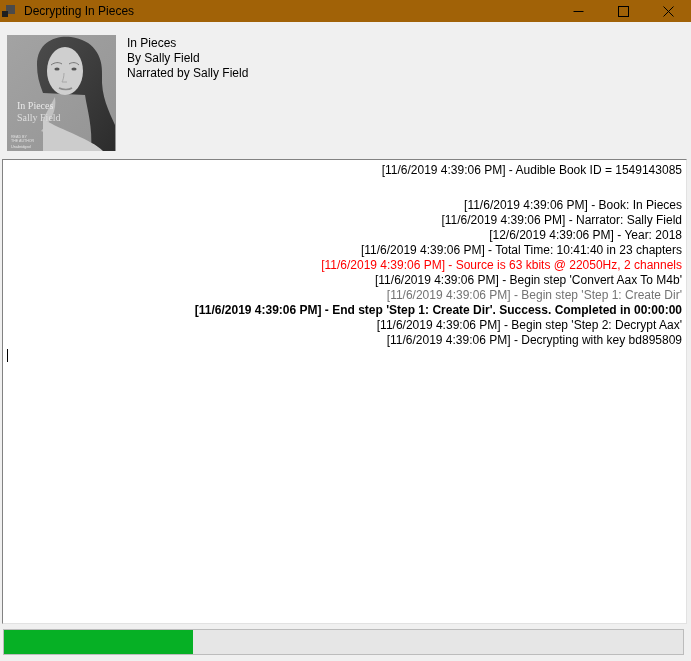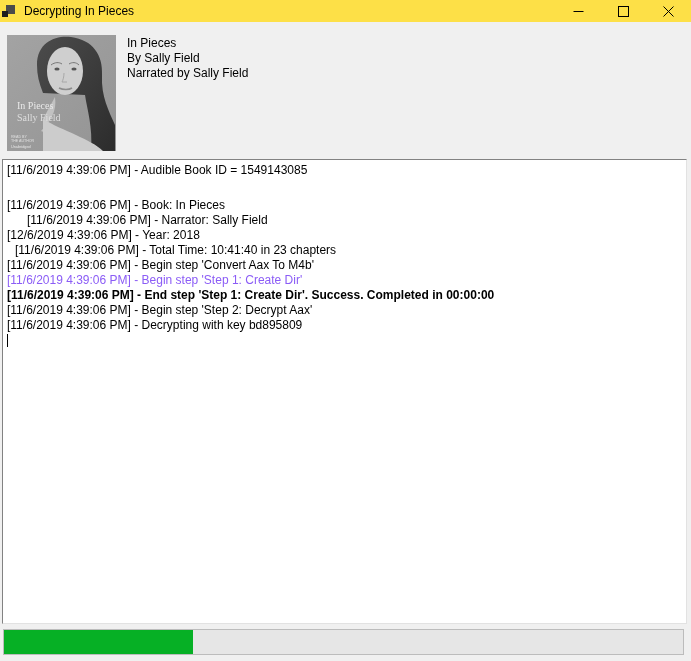--- a/index.html
+++ b/index.html
@@ -12,21 +12,21 @@
     height: 661px;
     background: #f0f0f0;
     overflow: hidden;
   }
 
   
   .titlebar {
     position: absolute;
     top: 0; left: 0; right: 0;
     height: 22px;
-    background: #fde047;
+    background: #a16207;
     display: flex;
     align-items: center;
   }
   .app-icon {
     position: relative;
     width: 14px; height: 14px;
     margin-left: 2px;
     flex: 0 0 auto;
   }
   .app-icon .sq-big {
@@ -86,21 +86,21 @@
     background: #ffffff;
     border: 1px solid;
     border-color: #828282 #e2e2e2 #e2e2e2 #828282;
     padding: 3px 4px 0 4px;
     overflow: hidden;
     font-size: 12px;
     line-height: 15px;
     color: #000000;
     cursor: text;
   }
-  .log-line { white-space: pre; }
+  .log-line { white-space: pre; text-align: right; }
   .caret {
     width: 1px;
     height: 13px;
     margin-top: 1px;
     background: #000000;
   }
 
   
   .progress {
     position: absolute;
@@ -192,22 +192,23 @@
     <div>Narrated by Sally Field</div>
   </div>
 
   <div class="log">
     <div id="log-lines">
         <div class="log-line" style="color: rgb(0, 0, 0);">[11/6/2019 4:39:06 PM] - Audible Book ID = 1549143085</div>
         <div class="log-line" style="color: rgb(0, 0, 0); margin-top: 20px;">[11/6/2019 4:39:06 PM] - Book: In Pieces</div>
         <div class="log-line" style="color: rgb(0, 0, 0); margin-left: 20px;">[11/6/2019 4:39:06 PM] - Narrator: Sally Field</div>
         <div class="log-line" style="color: rgb(0, 0, 0);">[12/6/2019 4:39:06 PM] - Year: 2018</div>
         <div class="log-line" style="color: rgb(0, 0, 0); padding-left: 8px;">[11/6/2019 4:39:06 PM] - Total Time: 10:41:40 in 23 chapters</div>
+        <div class="log-line" style="color: rgb(255, 0, 0);">[11/6/2019 4:39:06 PM] - Source is 63 kbits @ 22050Hz, 2 channels</div>
         <div class="log-line" style="color: rgb(0, 0, 0);">[11/6/2019 4:39:06 PM] - Begin step 'Convert Aax To M4b'</div>
-        <div class="log-line" style="color: #8b5cf6;">[11/6/2019 4:39:06 PM] - Begin step 'Step 1: Create Dir'</div>
+        <div class="log-line" style="color: #737373;">[11/6/2019 4:39:06 PM] - Begin step 'Step 1: Create Dir'</div>
         <div class="log-line" style="color: rgb(0, 0, 0); font-weight: bold;">[11/6/2019 4:39:06 PM] - End step 'Step 1: Create Dir'. Success. Completed in 00:00:00</div>
         <div class="log-line" style="color: rgb(0, 0, 0);">[11/6/2019 4:39:06 PM] - Begin step 'Step 2: Decrypt Aax'</div>
         <div class="log-line" style="color: rgb(0, 0, 0);">[11/6/2019 4:39:06 PM] - Decrypting with key bd895809</div>
       </div>
     <div class="caret"></div>
   </div>
 
   <div class="progress" style="background: rgb(230, 230, 230);">
     <div class="progress-fill" style="width: 27.8%; background: rgb(6, 176, 37);"></div>
   </div>

